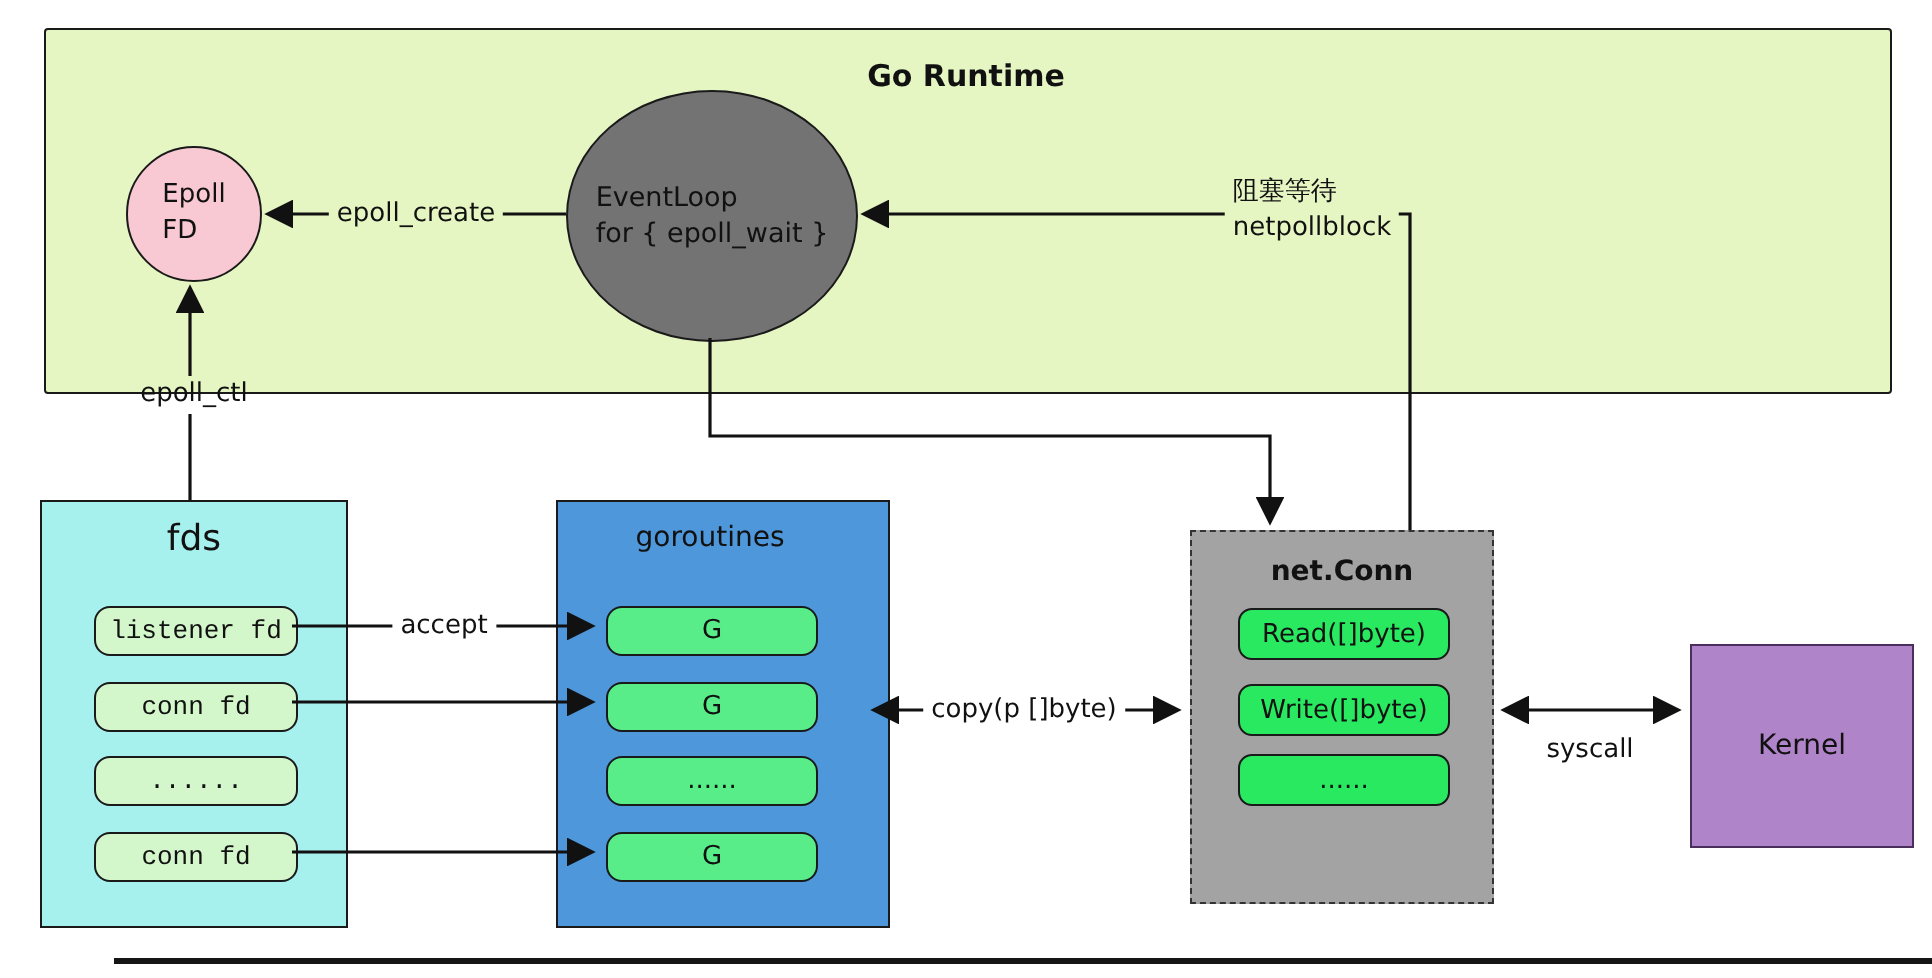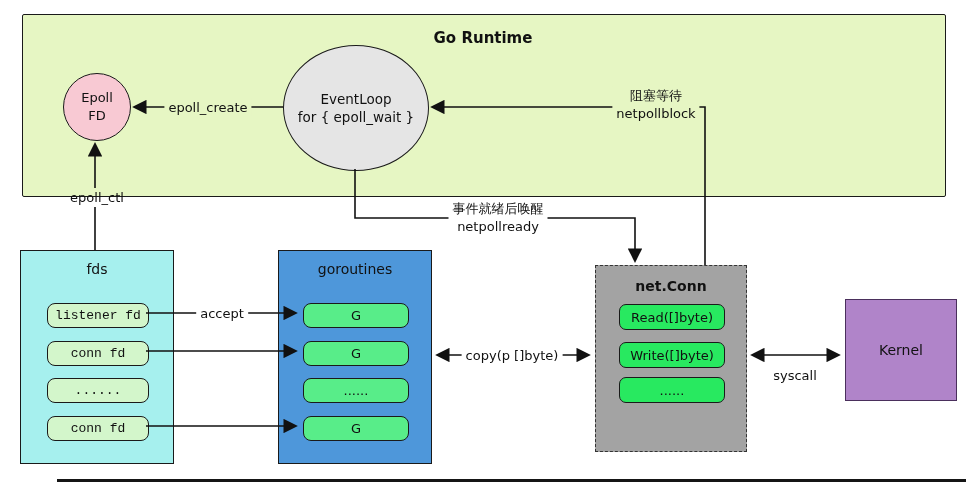--- a/index.html
+++ b/index.html
@@ -17,58 +17,58 @@
   }
   .runtime-title{left:22px;top:28px;width:922px;height:20px;font-size:15px;font-weight:700;text-align:right;}
 
   .epoll-circle{
     left:63px;top:73px;width:66px;height:66px;border-radius:50%;
     background:#f8c9d3;border:1.4px solid #1a1a1a;
     font-size:13px;line-height:1.25;
   }
   .eventloop-ellipse{
     left:283px;top:45px;width:144px;height:124px;border-radius:50%;
-    background:#e5e5e5;border:1.4px solid #1a1a1a;
+    background:#737373;border:1.4px solid #1a1a1a;
     font-size:13.5px;line-height:1.35;
   }
 
   
   .fds-box{left:20px;top:250px;width:152px;height:212px;background:#a6f0ee;border:1.6px solid #1a1a1a;}
-  .fds-title{left:0;top:9px;width:152px;height:18px;font-size:14px;}
+  .fds-title{left:0;top:9px;width:152px;height:18px;font-size:18px;}
   .fd-pill{
     left:26px;width:100px;height:23px;background:#d3f6cb;border:1.3px solid #1a1a1a;
     border-radius:8px;font-size:13px;font-family:Liberation Mono, monospace;
   }
 
   
-  .gor-box{left:278px;top:250px;width:152px;height:212px;background:#4e97da;border:1.6px solid #1a1a1a;}
+  .gor-box{left:278px;top:250px;width:152px;height:212px;background:#4e97da;border:1.6px solid #1a1a1a;padding-left:13px;}
   .gor-title{left:0;top:9px;width:152px;height:18px;font-size:14px;}
   .g-pill{
     left:24px;width:104px;height:23px;background:#58ed89;border:1.3px solid #1a1a1a;
     border-radius:8px;font-size:13px;
   }
 
   
   .conn-box{left:595px;top:265px;width:150px;height:185px;background:#a3a3a3;border:1.6px dashed #333;}
   .conn-title{left:0;top:11px;width:150px;height:18px;font-size:14px;font-weight:600;}
   .conn-pill{
     left:23px;width:104px;height:24px;background:#28e960;border:1.3px solid #1a1a1a;
     border-radius:7px;font-size:13px;
   }
 
   
   .kernel-box{
-    left:845px;top:299px;width:110px;height:100px;background:#b084c9;border:1.2px solid #4a2f5c;
+    left:845px;top:322px;width:110px;height:100px;background:#b084c9;border:1.2px solid #4a2f5c;
     font-size:14px;
   }
 
   .edge-label{font-size:13px;white-space:nowrap;transform:translate(-50%,-50%);padding:1px 4px;}
   .bg-green{background:#e6f6c3;}
   .bg-white{background:#ffffff;}
-  .two-line{line-height:1.35;text-align:center;}
+  .two-line{line-height:1.35;text-align:left;}
 
   .bottom-rule{left:57px;top:479px;width:909px;height:3px;background:#151515;}
 
   svg.arrows{position:absolute;left:0;top:0;pointer-events:none;}
 </style>
 </head>
 <body>
 
 <div class="canvas">
 
@@ -144,24 +144,20 @@
   </svg>
 
   <div class="abs edge-label bg-green" style="left:208px;top:107px">epoll_create</div>
   <div class="abs edge-label" style="left:97px;top:197px">epoll_ctl</div>
 
   <div class="abs edge-label bg-green two-line" style="left:656px;top:105px">
     <div>阻塞等待</div>
     <div>netpollblock</div>
   </div>
 
-  <div class="abs edge-label bg-white two-line" style="left:498px;top:218px">
-    <div>事件就绪后唤醒</div>
-    <div>netpollready</div>
-  </div>
 
   <div class="abs edge-label bg-white" style="left:222px;top:313px">accept</div>
   <div class="abs edge-label bg-white" style="left:512px;top:355px">copy(p []byte)</div>
   <div class="abs edge-label bg-white" style="left:795px;top:375px">syscall</div>
 
   <div class="abs bottom-rule"></div>
 
 </div>
 
 </body></html>

